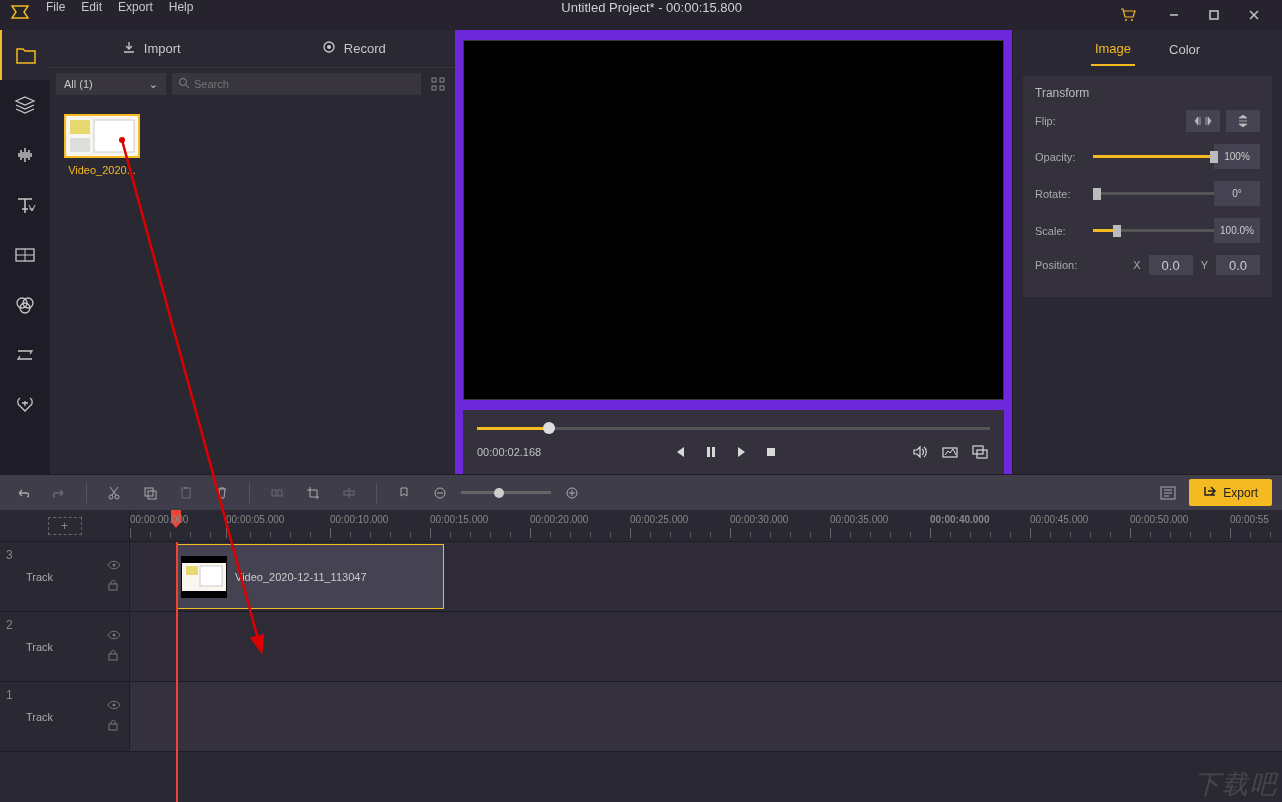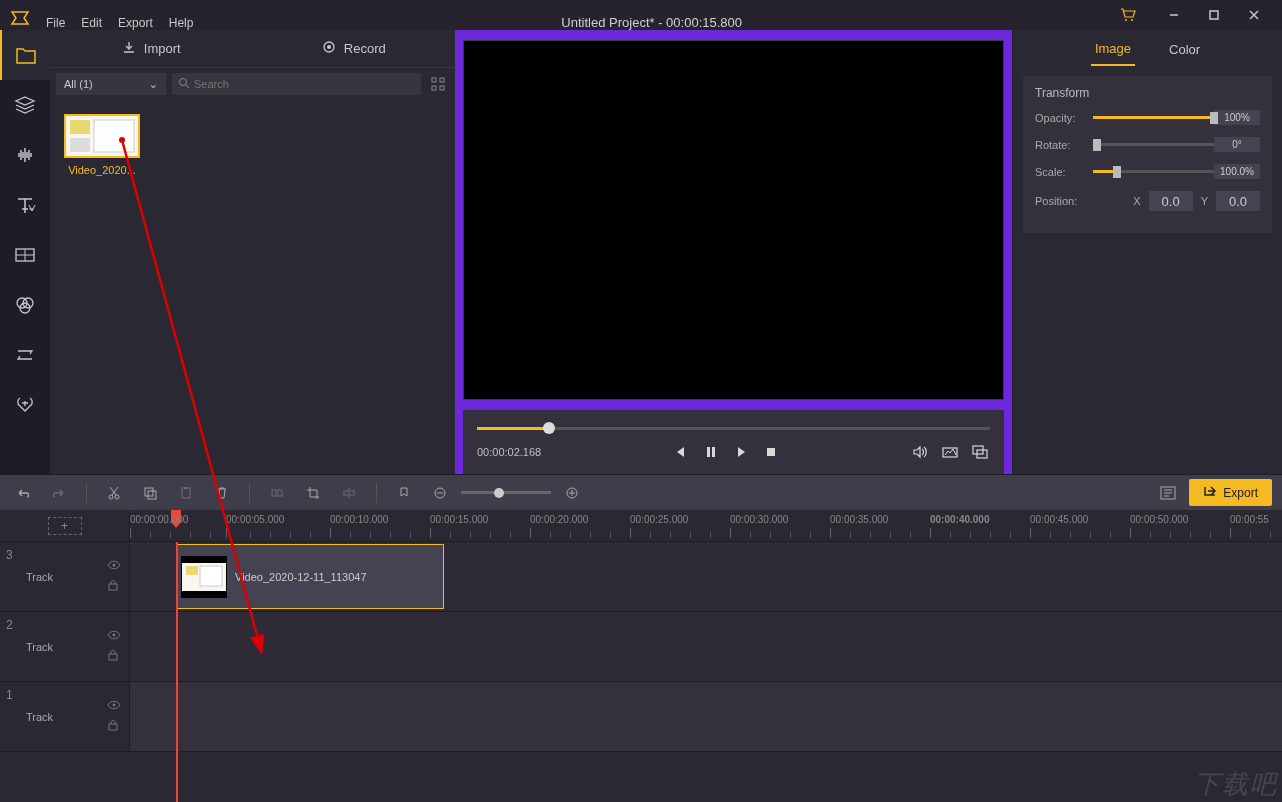--- a/index.html
+++ b/index.html
@@ -1,19 +1,19 @@
 <!DOCTYPE html>
 <html><head>
 <meta charset="utf-8">
 <style>
 * { margin: 0; padding: 0; box-sizing: border-box; font-family: Arial, sans-serif; }
 body { background: #2a2833; color: #c8c8c8; font-size: 12px; width: 1282px; height: 802px; overflow: hidden; position: relative; }
 
 
-.titlebar { height: 30px; background: #26232e; display: flex; align-items: flex-end; padding: 0 8px; }
+.titlebar { height: 30px; background: #26232e; display: flex; align-items: flex-start; padding: 0 8px; }
 .logo { width: 24px; height: 24px; color: #f5b922; display: flex; align-items: center; justify-content: center; }
 .menu-items { display: flex; gap: 16px; margin-left: 14px; }
 .menu-item { color: #c8c8c8; cursor: pointer; font-size: 12px; }
 .title-text { flex: 1; text-align: center; color: #d0d0d0; font-size: 13px; }
 .window-controls { display: flex; gap: 0; align-items: center; }
 .wc-btn { width: 40px; height: 30px; display: flex; align-items: center; justify-content: center; cursor: pointer; color: #c8c8c8; }
 .cart-icon { width: 36px; height: 30px; display: flex; align-items: center; justify-content: center; color: #f5b922; margin-right: 8px; }
 
 
 .main-area { display: flex; height: 444px; }
@@ -59,21 +59,21 @@
 .props-group { margin: 8px 10px; background: #34313d; padding: 10px 12px; }
 .props-group-title { color: #bbb; margin-bottom: 10px; font-size: 12px; }
 .prop-row { display: flex; align-items: center; margin-bottom: 12px; font-size: 11px; }
 .prop-label { width: 58px; color: #aaa; }
 .prop-btns { display: flex; gap: 6px; }
 .prop-btn { width: 34px; height: 22px; background: #454251; display: flex; align-items: center; justify-content: center; color: #bbb; cursor: pointer; }
 .prop-slider { flex: 1; display: flex; align-items: center; gap: 6px; }
 .prop-slider-track { flex: 1; height: 3px; background: #555; position: relative; }
 .prop-slider-fill { position: absolute; left: 0; top: 0; height: 100%; background: #f5b922; }
 .prop-slider-thumb { position: absolute; top: 50%; transform: translate(-50%, -50%); width: 8px; height: 12px; background: #bbb; }
-.prop-value { width: 46px; height: 15px; background: #454251; color: #ccc; display: flex; align-items: center; justify-content: center; font-size: 10px; text-align: center; }
+.prop-value { width: 46px; height: 25px; background: #454251; color: #ccc; display: flex; align-items: center; justify-content: center; font-size: 10px; text-align: center; }
 .prop-xy { display: flex; gap: 8px; align-items: center; }
 .prop-coord-label { color: #aaa; font-size: 11px; }
 .prop-input { width: 44px; height: 20px; background: #454251; border: none; color: #ccc; text-align: center; font-size: 13px; }
 
 
 .timeline-toolbar { height: 36px; background: #403d4a; display: flex; align-items: center; padding: 0 10px; gap: 10px; border-top: 1px solid #1e1c26; }
 .tl-btn { width: 26px; height: 26px; display: flex; align-items: center; justify-content: center; color: #aaa; cursor: pointer; }
 .tl-btn.disabled { opacity: 0.4; }
 .tl-sep { width: 1px; height: 20px; background: #555; margin: 0 4px; }
 .tl-zoom { display: flex; align-items: center; gap: 8px; }
@@ -316,20 +316,36 @@
     </div>
   </div>
 
   <div class="props-panel">
     <div class="props-tabs">
       <div class="props-tab active">Image</div>
       <div class="props-tab">Color</div>
     </div>
     <div class="props-group">
       <div class="props-group-title">Transform</div>
+      <div class="prop-row">
+        <div class="prop-label">Flip:</div>
+        <div style="flex:1"></div>
+        <div class="prop-btns">
+          <div class="prop-btn">
+              <svg width="18" height="12">
+                <path d="M4 2v8l-3-4zM6 2v8M14 2v8l3-4zM12 2v8" fill="#bbb" stroke="#bbb" stroke-width="0.8"></path>
+              </svg>
+            </div>
+          <div class="prop-btn">
+              <svg width="18" height="12">
+                <path d="M5 3h8l-4-3zM5 6h8M5 9h8l-4 3z" fill="#bbb" stroke="#bbb" stroke-width="0.8"></path>
+              </svg>
+            </div>
+        </div>
+      </div>
       <div class="prop-row">
         <div class="prop-label">Opacity:</div>
         <div class="prop-slider">
           <div class="prop-slider-track">
               <div class="prop-slider-fill" style="width:100%"></div>
               <div class="prop-slider-thumb" style="left:100%"></div>
             </div>
         </div>
         <div class="prop-value">100%</div>
       </div>

